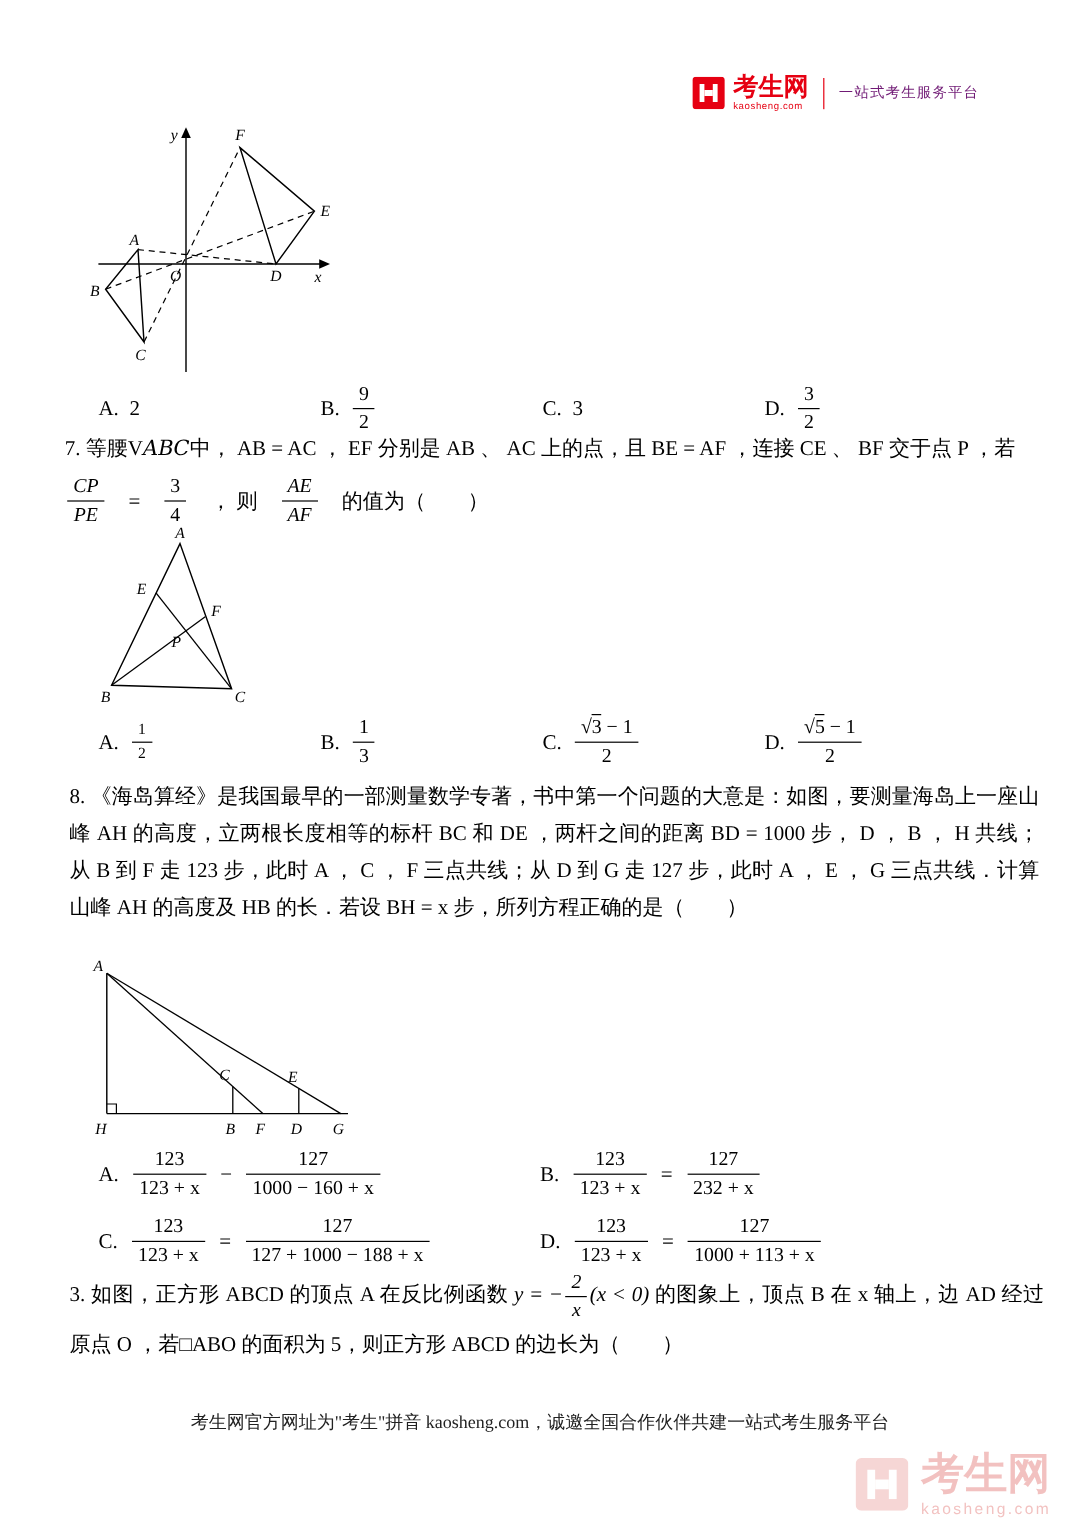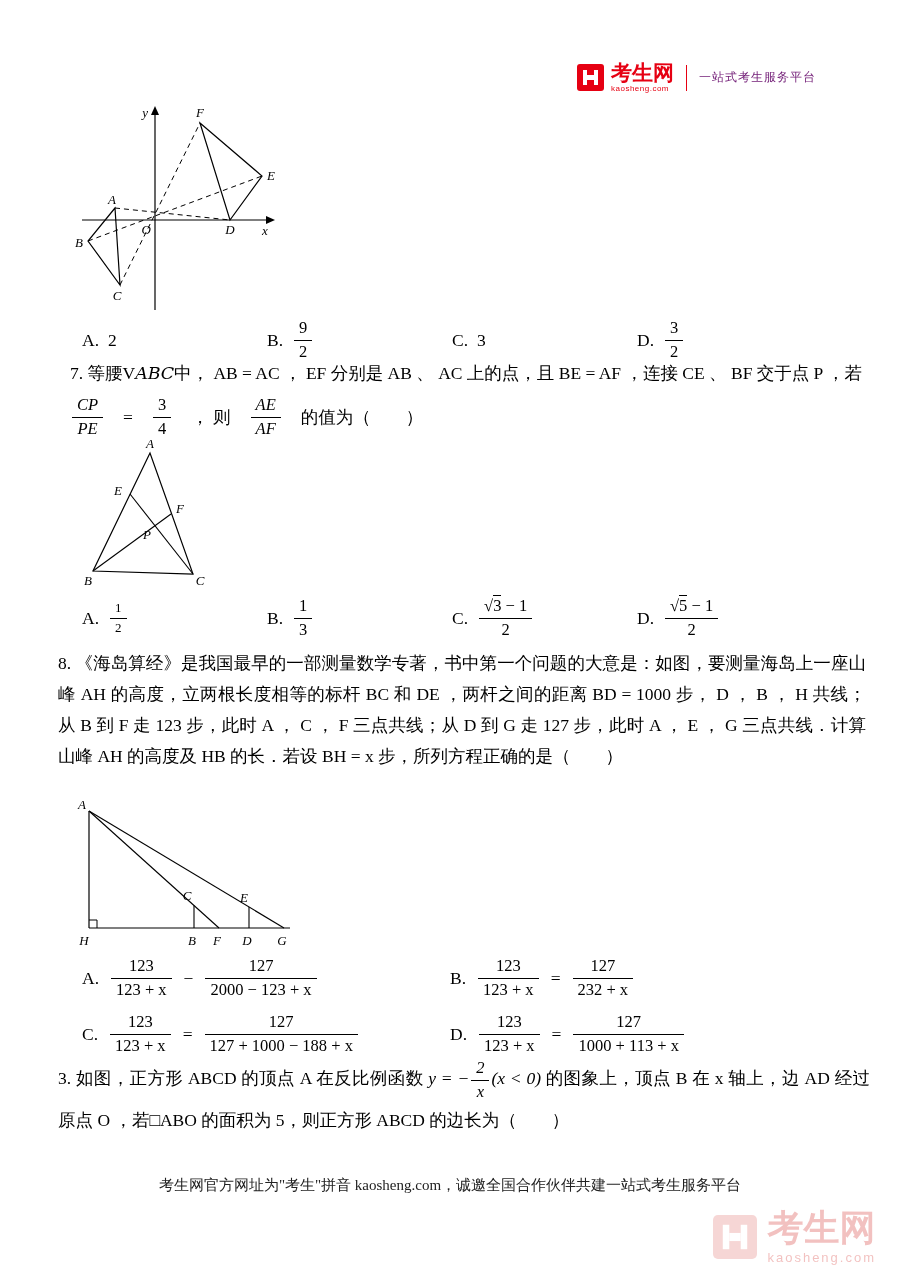--- a/index.html
+++ b/index.html
@@ -16,21 +16,21 @@
 
   
   .fig{position:absolute;}
   .fig1{left:70px;top:103px;}
   .fig2{left:83px;top:438px;}
   .fig3{left:74px;top:796px;}
   .fig text{font-family:"Liberation Serif",serif;font-size:13px;font-style:italic;fill:#000;}
 
   
   .para{position:absolute;font-size:17.5px;line-height:31px;text-align:justify;margin:0;}
-  .q7block{position:absolute;left:70px;top:358px;width:806px;}
+  .q7block{position:absolute;left:54px;top:358px;width:806px;}
   .q7line1{font-size:17.5px;line-height:30px;margin:0;text-align:justify;}
   .mathline{display:flex;align-items:center;gap:18px;font-size:17.5px;margin-top:6px;height:46px;}
   .q8text{left:58px;top:648px;width:808px;}
   .q9text{left:58px;top:1058px;width:812px;line-height:36px;}
 
   
   .opt-row{position:absolute;left:82px;width:780px;display:grid;
            grid-template-columns:185px 185px 185px 185px;align-items:center;}
   .q6opts{top:318px;height:44px;}
   .q7opts{top:594px;height:48px;}
@@ -209,21 +209,21 @@
   <div class="q8opts">
     <div class="opt8">
       <span>A.</span>
       <span class="frac">
           <span class="num">123</span>
           <span class="den">123 + x</span>
         </span>
       <span>−</span>
       <span class="frac">
           <span class="num">127</span>
-          <span class="den">2000 − 123 + x</span>
+          <span class="den">1000 − 160 + x</span>
         </span>
     </div>
     <div class="opt8">
       <span>B.</span>
       <span class="frac">
           <span class="num">123</span>
           <span class="den">123 + x</span>
         </span>
       <span>=</span>
       <span class="frac">

